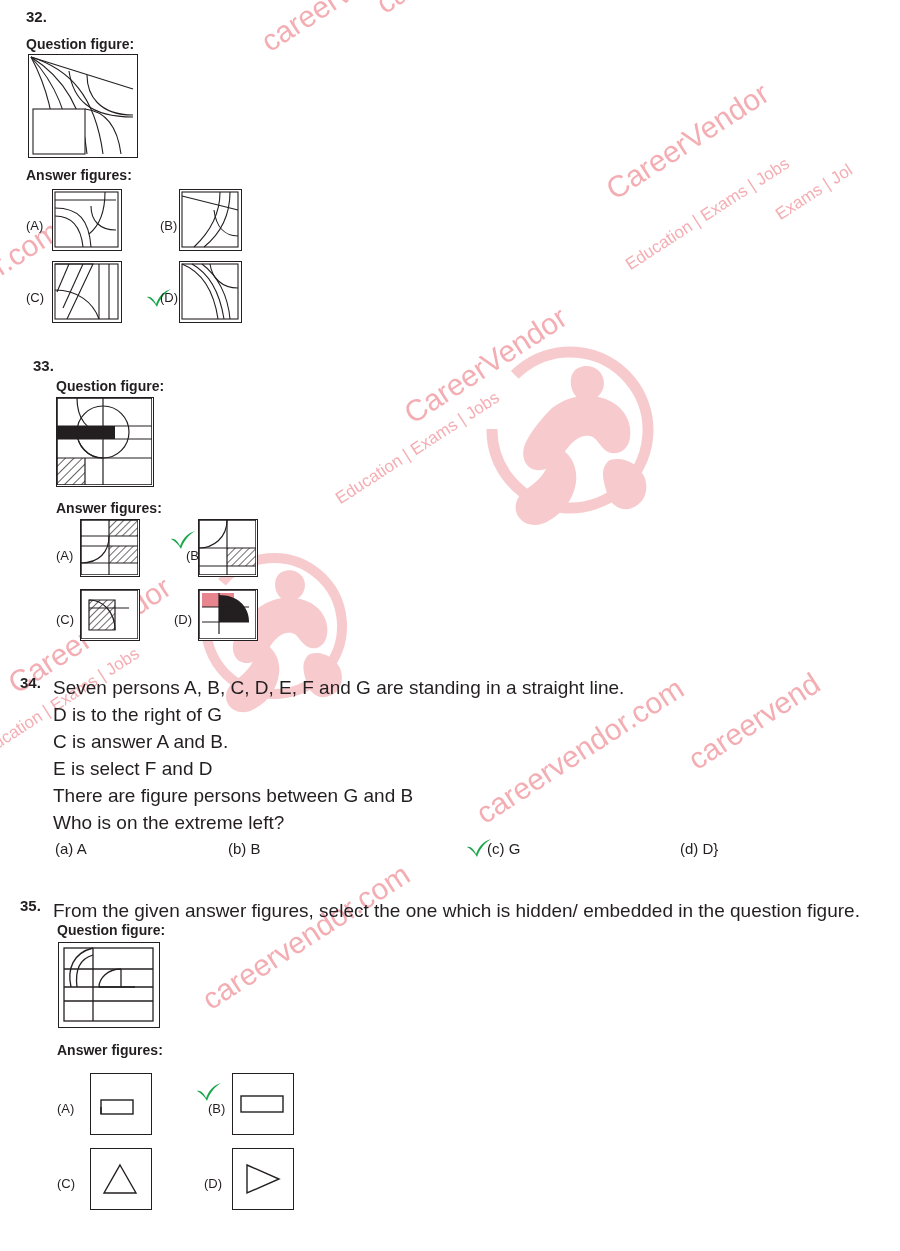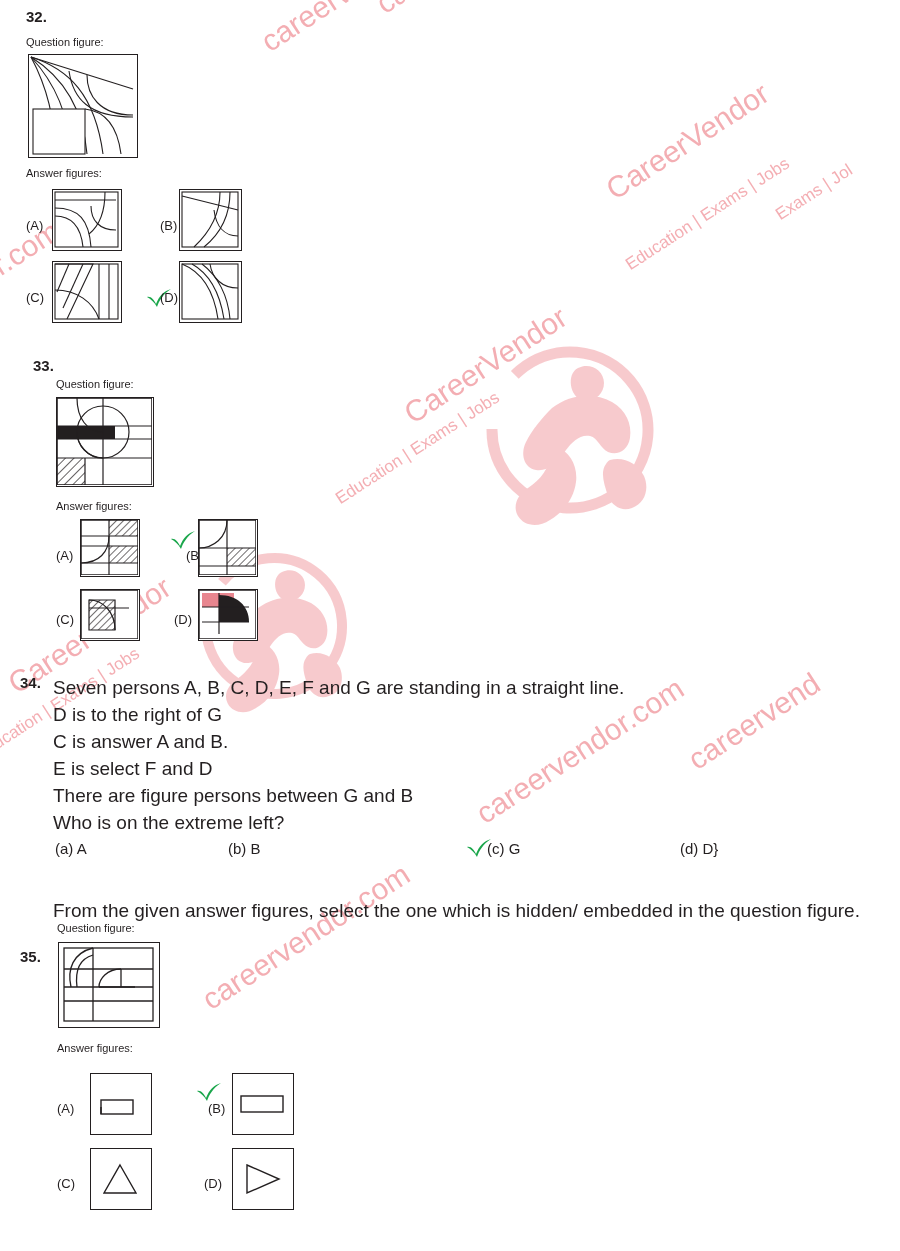--- a/index.html
+++ b/index.html
@@ -37,22 +37,22 @@
     font-size:15px;
     font-weight:bold;
   }
   .qtext {
     position:absolute;
     font-size:19px;
     line-height:27px;
   }
   .lbl {
     position:absolute;
-    font-size:11px;
-    font-weight:normal;
+    font-size:14px;
+    font-weight:bold;
   }
   .optlabel {
     position:absolute;
     font-size:13px;
   }
   .opt-mc {
     position:absolute;
     font-size:15px;
   }
 
@@ -312,21 +312,21 @@
   <div class="opt-mc" style="left:55px;  top:840px;">(a) A</div>
   <div class="opt-mc" style="left:228px; top:840px;">(b) B</div>
   <div class="tick" style="left:466px; top:838px;">
     <svg width="26" height="20" viewBox="0 0 26 20">
       <path d="M1 9 C5 8 8 12 10 16 C13 8 18 3 25 1 C17 6 13 13 11 19 C8 14 5 11 1 9z" fill="#1aa64b"></path>
     </svg>
   </div>
   <div class="opt-mc" style="left:487px; top:840px;">(c) G</div>
   <div class="opt-mc" style="left:680px; top:840px;">(d) D}</div>
 
-  <div class="qnum" style="left:20px; top:948px;text-align:right;">35.</div>
+  <div class="qnum" style="left:20px; top:897px;text-align:right;">35.</div>
   <div class="qtext" style="left:53px; top:897px;">From the given answer figures, select the one which is hidden/ embedded in the question figure.</div>
   <div class="lbl" style="left:57px; top:922px;">Question figure:</div>
 
   <div class="fig" style="left:58px; top:942px; width:102px; height:86px;">
     <svg width="99" height="83" viewBox="0 0 99 83">
       <g stroke="#231f20" fill="none" stroke-width="1.3">
         <rect x="5" y="5" width="89" height="73"></rect>
         <path d="M5 26 L94 26"></path>
         <path d="M5 44 L94 44"></path>
         <path d="M5 58 L94 58"></path>

